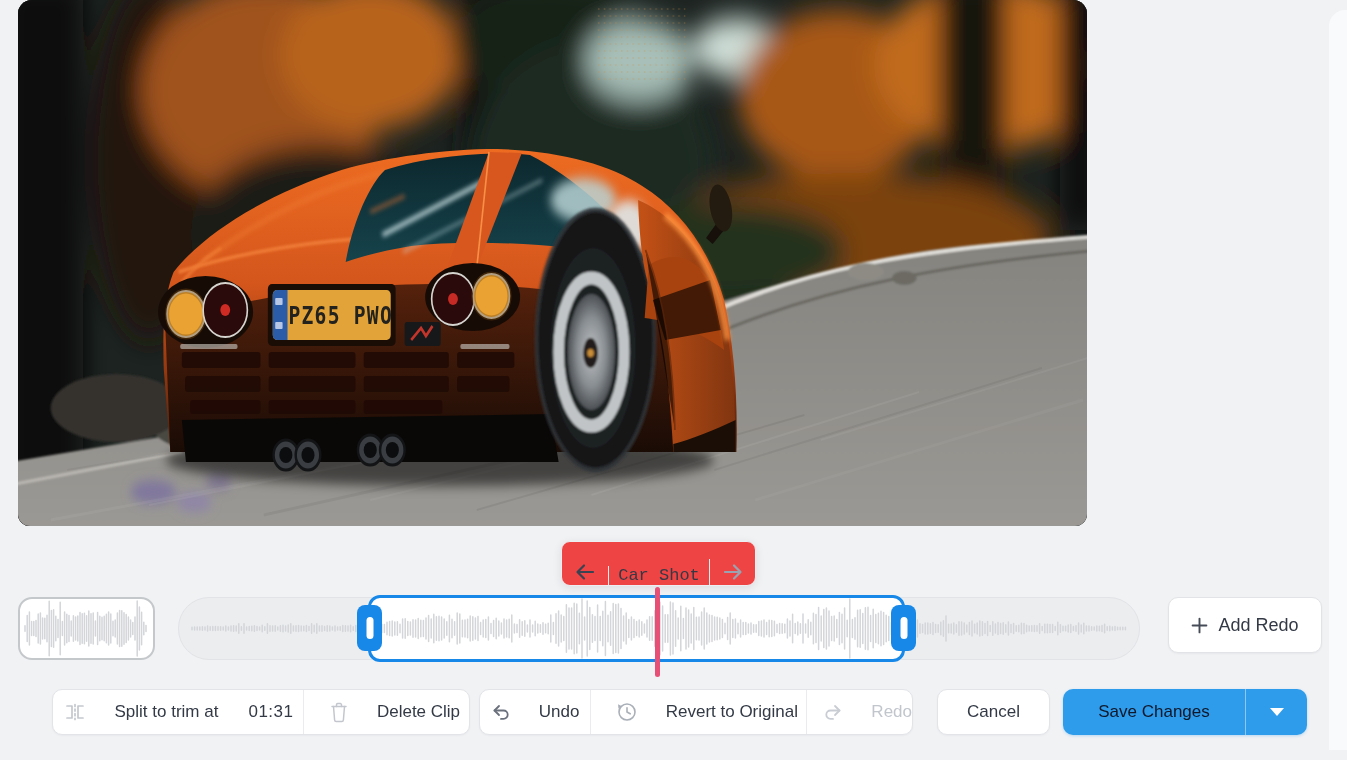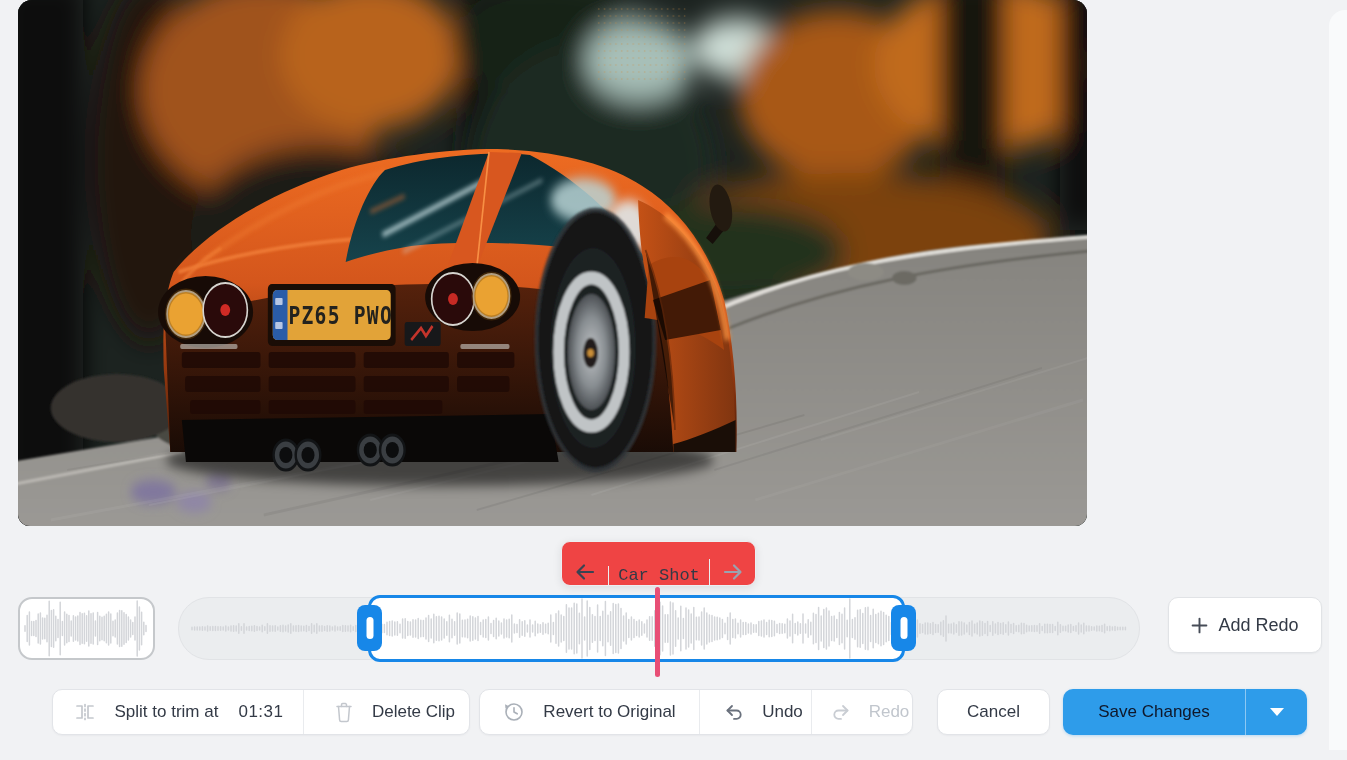--- a/index.html
+++ b/index.html
@@ -40,21 +40,21 @@
         background:var(--playhead_pink,#e84f76);z-index:6;cursor:ew-resize;}
   .add-clip{position:absolute;left:1168px;top:597px;width:154px;height:56px;background:#fff;
         border:1px solid #e1e3e6;border-radius:10px;box-shadow:0 1px 2px rgba(20,30,50,.05);
         display:flex;align-items:center;justify-content:center;gap:10px;font-size:18px;
         color:var(--text_dark,#333a46);cursor:pointer;box-sizing:border-box;z-index:2;font-family:inherit;}
 
   
   .bar-group{position:absolute;top:689px;height:46px;background:#fff;border:1px solid #e2e4e8;
         border-radius:10px;box-shadow:0 1px 2px rgba(20,30,50,.04);display:flex;align-items:stretch;
         box-sizing:border-box;overflow:hidden;}
-  .gbtn{display:flex;align-items:center;justify-content:center;gap:18px;font-size:17px;
+  .gbtn{display:flex;align-items:center;justify-content:center;gap:28px;font-size:17px;
         color:var(--text_dark,#333a46);background:transparent;border:none;cursor:pointer;
         font-family:inherit;padding:0;}
   .gbtn+.gbtn{border-left:1px solid #e9ebee;padding-left:16px;}
   .gbtn.disabled{color:var(--text_disabled,#c1c6cd);cursor:default;}
   .group1{left:52px;width:418px;} .group1 .b-split{width:250px;} .group1 .b-delete{flex:1;}
   .group2{left:479px;width:434px;} .group2 .b-revert{width:219px;} .group2 .b-undo{width:112px;} .group2 .b-redo{flex:1;}
   .cancel{position:absolute;left:937px;top:689px;width:113px;height:46px;background:#fff;
         border:1px solid #e2e4e8;border-radius:10px;box-shadow:0 1px 2px rgba(20,30,50,.04);
         font-size:17px;color:var(--text_dark,#333a46);cursor:pointer;box-sizing:border-box;font-family:inherit;}
   .save{position:absolute;left:1063px;top:689px;width:244px;height:46px;background:var(--accent_blue,#2e9cea);
@@ -324,35 +324,35 @@
       <svg width="20" height="22" viewBox="0 0 20 22">
         <path d="M3 5.5 H17" stroke="#c3c7cd" stroke-width="1.5" fill="none" stroke-linecap="round"></path>
         <path d="M7.5 5.5 V3.8 a1.2 1.2 0 0 1 1.2 -1.2 h2.6 a1.2 1.2 0 0 1 1.2 1.2 V5.5" stroke="#c3c7cd" stroke-width="1.5" fill="none" stroke-linecap="round"></path>
         <path d="M4.5 5.5 L5.6 19 a1.6 1.6 0 0 0 1.6 1.5 h5.6 a1.6 1.6 0 0 0 1.6 -1.5 L15.5 5.5" stroke="#c3c7cd" stroke-width="1.5" fill="none" stroke-linecap="round" stroke-linejoin="round"></path>
       </svg>
       <span>Delete Clip</span>
     </button>
   </div>
 
   <div class="bar-group group2">
+    <button class="gbtn b-undo">
+      <svg width="20" height="20" viewBox="0 0 20 20">
+        <path d="M8 4 L3.5 8.5 L8 13" stroke="#6a717d" stroke-width="1.8" fill="none" stroke-linecap="round" stroke-linejoin="round"></path>
+        <path d="M3.5 8.5 H12.5 a4.2 4.2 0 0 1 0 8.4 H10" stroke="#6a717d" stroke-width="1.8" fill="none" stroke-linecap="round"></path>
+      </svg>
+      <span>Undo</span>
+    </button>
     <button class="gbtn b-revert">
       <svg width="22" height="22" viewBox="0 0 22 22">
         <circle cx="11" cy="11" r="8" stroke="#aab0b8" stroke-width="1.6" fill="none"></circle>
         <path d="M11 6.8 V11 L14.2 12.8" stroke="#aab0b8" stroke-width="1.6" fill="none" stroke-linecap="round" stroke-linejoin="round"></path>
         <path d="M2.4 7.6 L2.1 3.2 L6.3 5.6 Z" fill="#aab0b8"></path>
       </svg>
       <span>Revert to Original</span>
     </button>
-    <button class="gbtn b-undo">
-      <svg width="20" height="20" viewBox="0 0 20 20">
-        <path d="M8 4 L3.5 8.5 L8 13" stroke="#6a717d" stroke-width="1.8" fill="none" stroke-linecap="round" stroke-linejoin="round"></path>
-        <path d="M3.5 8.5 H12.5 a4.2 4.2 0 0 1 0 8.4 H10" stroke="#6a717d" stroke-width="1.8" fill="none" stroke-linecap="round"></path>
-      </svg>
-      <span>Undo</span>
-    </button>
     <button class="gbtn b-redo disabled">
       <svg width="20" height="20" viewBox="0 0 20 20">
         <path d="M12 4 L16.5 8.5 L12 13" stroke="#c9cdd3" stroke-width="1.8" fill="none" stroke-linecap="round" stroke-linejoin="round"></path>
         <path d="M16.5 8.5 H7.5 a4.2 4.2 0 0 0 0 8.4 H10" stroke="#c9cdd3" stroke-width="1.8" fill="none" stroke-linecap="round"></path>
       </svg>
       <span>Redo</span>
     </button>
   </div>
 
   <button class="cancel">Cancel</button>

